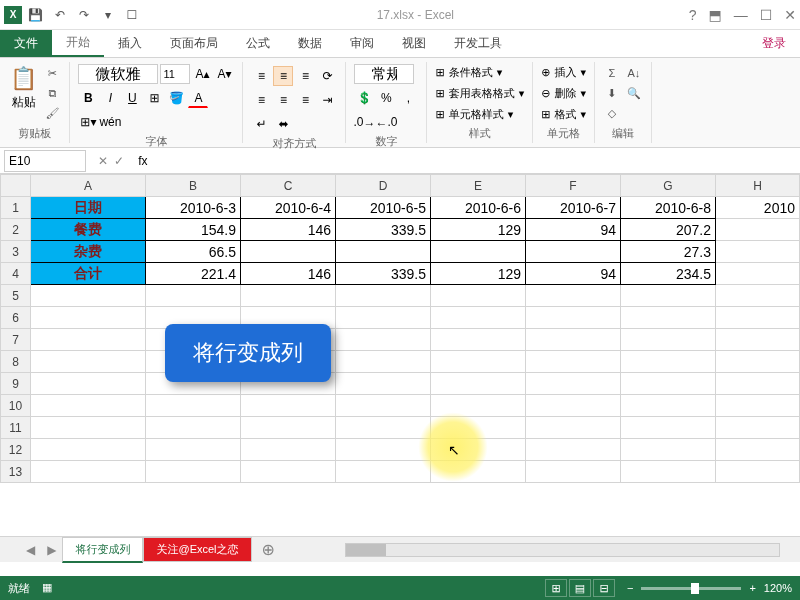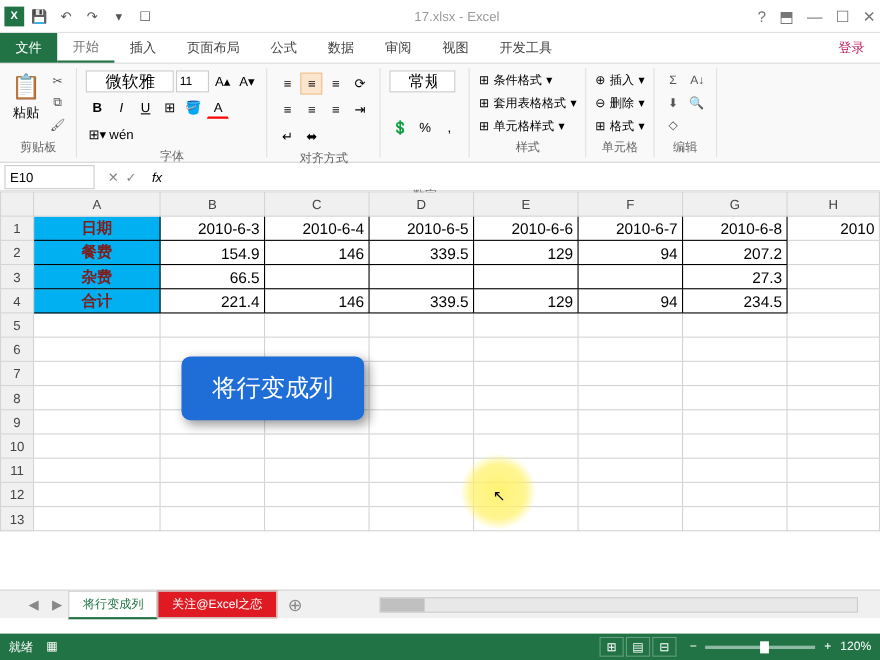--- a/index.html
+++ b/index.html
@@ -34,21 +34,21 @@
     .btn-row { display: flex; gap: 2px; margin-top: 2px; }
     .rb-btn { width: 20px; height: 20px; border: 1px solid transparent; display: flex; align-items: center; justify-content: center; cursor: pointer; font-size: 12px; }
     .rb-btn.hl { background: #fce5cd; border: 1px solid #f0c090; }
     .style-item { display: flex; align-items: center; gap: 4px; cursor: pointer; font-size: 11px; padding: 1px 0; }
     .color-a { border-bottom: 2px solid red; }
     
     
     .formula-bar { height: 26px; display: flex; align-items: center; border-bottom: 1px solid #d4d4d4; }
     .name-box { width: 82px; height: 22px; border: 1px solid #ccc; margin: 0 4px; padding: 0 4px; display: flex; align-items: center; font-size: 12px; }
     .fx-btns { display: flex; gap: 6px; padding: 0 8px; color: #888; }
-    .fx-label { font-style: italic; padding: 0 6px; }
+    .fx-label { padding: 0 6px; }
     .formula-input { flex: 1; height: 22px; border: none; padding: 0 4px; }
     
     
     .grid-wrap { position: relative; height: 362px; overflow: hidden; }
     .grid { border-collapse: collapse; width: 100%; }
     .grid th, .grid td { border: 1px solid #d4d4d4; background: #fff; }
     .grid th { background: #f0f0f0; font-weight: normal; color: #444; }
     .col-hdr { height: 22px; font-size: 12px; }
     .row-hdr { width: 30px; font-size: 12px; text-align: center; }
     .grid td { height: 22px; padding: 0 4px; font-size: 14px; text-align: right; }
@@ -178,21 +178,21 @@
       </div>
       <div class="btn-row">
         <div class="rb-btn">↵</div>
         <div class="rb-btn">⬌</div>
       </div>
     </div>
     <div class="group-label">对齐方式</div>
   </div>
 
   <div class="group">
-    <div class="group-body" style="flex-direction:column;gap:20px">
+    <div class="group-body" style="flex-direction:column;gap:2px">
       <input class="font-select" style="width: 60px;" value="常规">
       <div class="btn-row">
         <div class="rb-btn">💲</div>
         <div class="rb-btn">%</div>
         <div class="rb-btn">,</div>
       </div>
       <div class="btn-row">
         <div class="rb-btn">.0→</div>
         <div class="rb-btn">←.0</div>
       </div>

